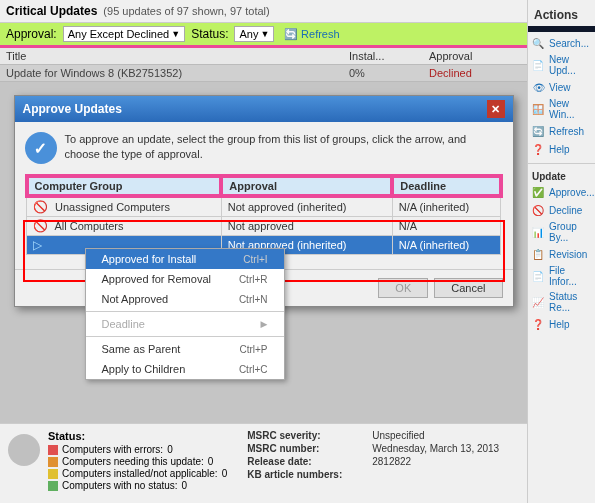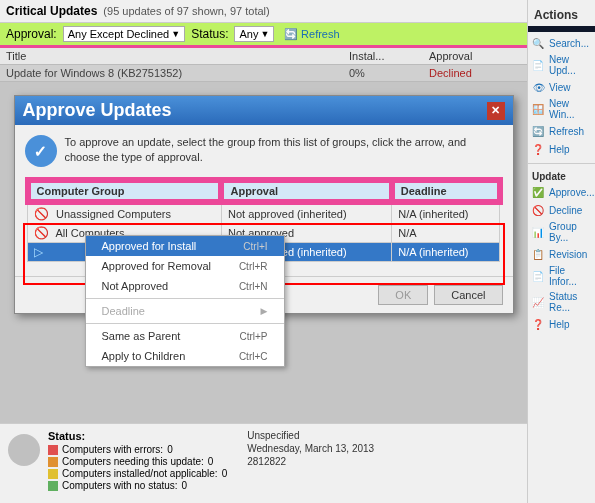--- a/index.html
+++ b/index.html
@@ -54,27 +54,27 @@
     .sidebar-section { padding: 2px 0; }
     .sidebar-section-title { font-size: 10px; font-weight: bold; color: #333; padding: 2px 4px 1px 4px; }
     .sidebar-item { display: flex; align-items: center; gap: 3px; padding: 2px 4px; cursor: pointer; font-size: 10px; color: #1a6eb5; }
     .sidebar-icon { width: 14px; height: 14px; display: flex; align-items: center; justify-content: center; font-size: 10px; flex-shrink: 0; }
     .sidebar-divider { border-top: 1px solid #ccc; margin: 3px 0; }
 
     
     .modal-backdrop { position: absolute; top: 0; left: 0; right: 0; bottom: 0; background: rgba(100,100,100,0.3); display: flex; align-items: flex-start; justify-content: center; padding-top: 30px; z-index: 10; }
     .modal { background: #f0f0f0; border: 1px solid #888; box-shadow: 3px 3px 8px rgba(0,0,0,0.4); width: 500px; }
     .modal-titlebar { background: linear-gradient(to bottom, #4a90d9, #2a6ab9); padding: 4px 8px; display: flex; align-items: center; justify-content: space-between; }
-    .modal-title { color: white; font-weight: bold; font-size: 18px; }
+    .modal-title { color: white; font-weight: bold; font-size: 12px; }
     .modal-close { background: #c0392b; color: white; border: none; width: 18px; height: 18px; display: flex; align-items: center; justify-content: center; cursor: pointer; font-size: 11px; font-weight: bold; }
     .modal-body { padding: 10px; }
     .modal-desc { display: flex; gap: 8px; margin-bottom: 10px; }
     .modal-desc-text { font-size: 11px; color: #333; line-height: 1.4; }
     .modal-table { width: 100%; border-collapse: collapse; font-size: 11px; margin-bottom: 4px; }
-    .modal-table th { background: #d4e8f7; border: 6px solid #ec4899; padding: 2px 6px; text-align: left; font-weight: bold; color: #333; }
+    .modal-table th { background: #d4e8f7; border: 4px solid #ec4899; padding: 2px 6px; text-align: left; font-weight: bold; color: #333; }
     .modal-table td { border: 1px solid #ccc; padding: 2px 6px; color: #333; }
     .modal-table tr.selected td { background: #3478c7; color: white; }
 
     
     .context-menu { position: absolute; background: white; border: 1px solid #aaa; box-shadow: 2px 2px 5px rgba(0,0,0,0.3); z-index: 20; min-width: 200px; }
     .context-menu-item { padding: 4px 16px; font-size: 11px; color: #333; cursor: pointer; display: flex; align-items: center; justify-content: space-between; }
     .context-menu-item.selected { background: #3478c7; color: white; }
     .context-menu-item.disabled { color: #aaa; cursor: default; }
     .context-menu-separator { border-top: 1px solid #ccc; margin: 2px 0; }
     .shortcut { font-size: 10px; color: #666; margin-left: 20px; }
@@ -177,21 +177,21 @@
                     <span></span>
                   </td>
                   <td>Not approved (inherited)</td>
                   <td>N/A (inherited)</td>
                 </tr>
               </tbody>
             </table>
 
             <div style="position:absolute; top:46px; left:-2px; right:-2px; height:62px; border:2px solid red; pointer-events:none; z-index:25;"></div>
 
-            <div class="context-menu" style="position:absolute; top:58px; left:60px; z-index:30;">
+            <div class="context-menu" style="position:absolute; top:74px; left:60px; z-index:30;">
               <div class="context-menu-item selected">
                 <span>Approved for Install</span>
                 <span class="shortcut">Ctrl+I</span>
               </div>
               <div class="context-menu-item">
                 <span>Approved for Removal</span>
                 <span class="shortcut">Ctrl+R</span>
               </div>
               <div class="context-menu-item">
                 <span>Not Approved</span>
@@ -247,20 +247,26 @@
           <div class="status-item">
             <div class="status-dot green"></div>
             <span>Computers with no status:</span>
             <span>0</span>
           </div>
         </div>
       </div>
     </div>
     <div class="status-right">
       <div class="status-col">
+        <span class="status-key">MSRC severity:</span>
+        <span class="status-key">MSRC number:</span>
+        <span class="status-key">Release date:</span>
+        <span class="status-key">KB article numbers:</span>
+      </div>
+      <div class="status-col">
         <span class="status-val">Unspecified</span>
         <span class="status-val">Wednesday, March 13, 2013</span>
         <span class="status-val">2812822</span>
       </div>
     </div>
   </div>
 </div>
 
 <div class="sidebar">
   <div class="sidebar-title">Actions</div>

